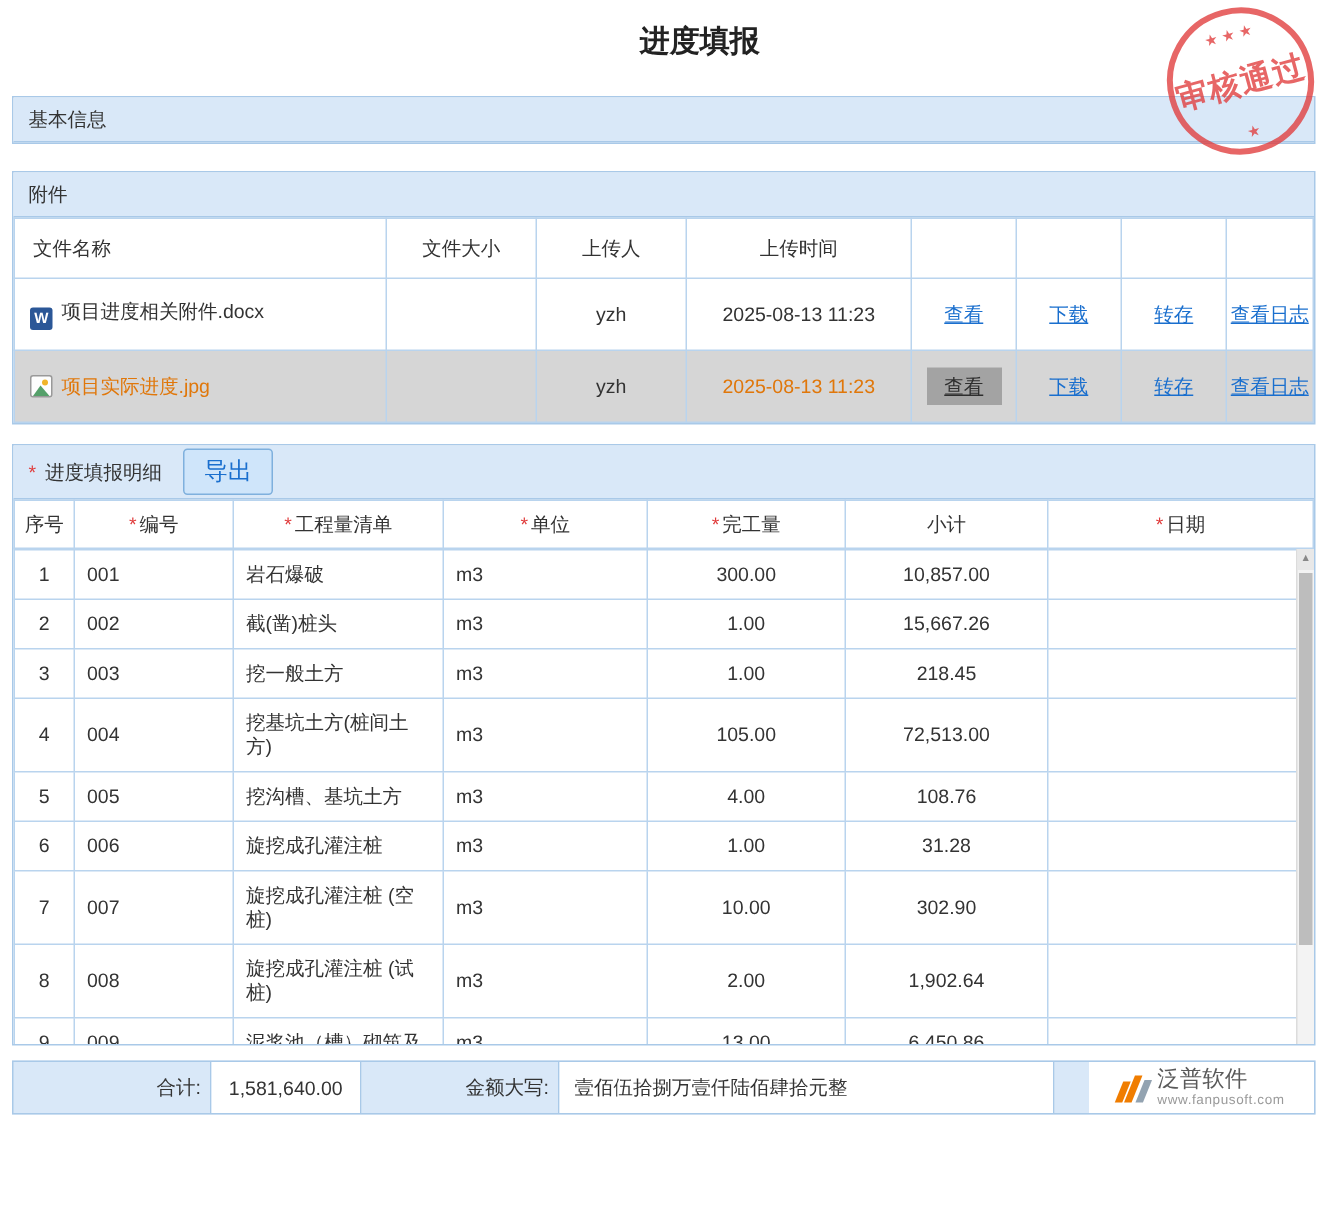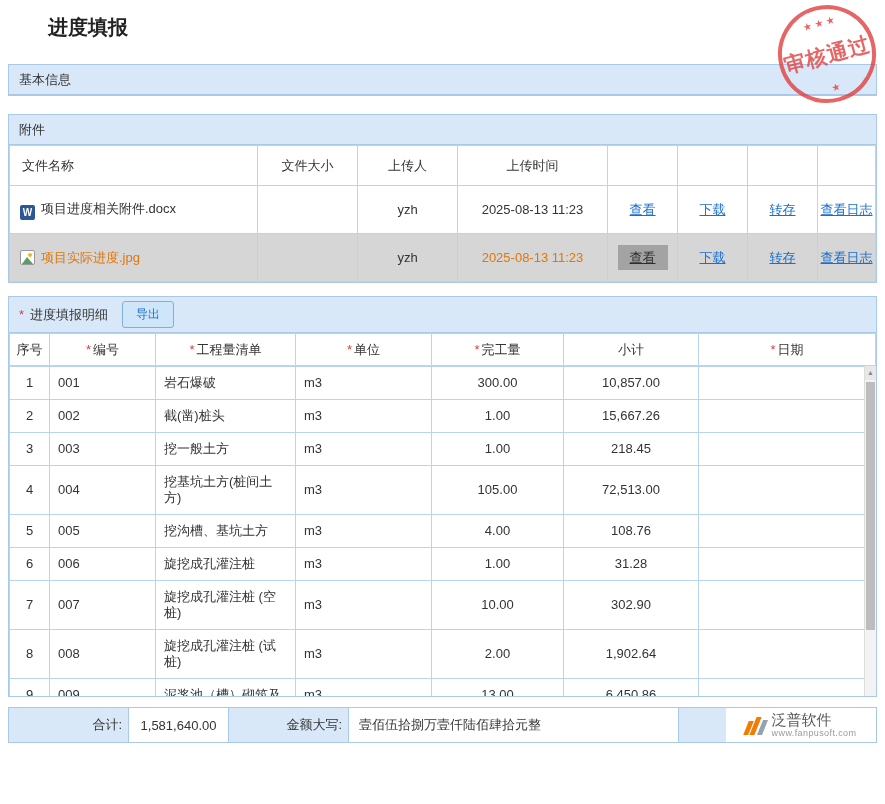--- a/index.html
+++ b/index.html
@@ -2,21 +2,21 @@
 <html><head>
 <meta charset="utf-8">
 <style>
   * { box-sizing: border-box; margin: 0; padding: 0; }
   html,body { width: 885px; height: 804px; }
   body {
     font-family: "Liberation Sans", "DejaVu Sans", sans-serif;
     background: #ffffff; color: #333; position: relative; overflow: hidden;
     font-size: 13px;
   }
-  .page-title { font-size: 20px; font-weight: bold; color: #222; padding-top: 14px; height: 42px; padding-left: 48px; }
+  .page-title { text-align: center; font-size: 20px; font-weight: bold; color: #222; padding-top: 14px; height: 42px; padding-left: 48px; }
 
   
   .stamp-wrap { position: absolute; top: 2px; right: -8px; width: 132px; height: 106px; pointer-events: none; }
 
   
   .panel { margin: 0 8px; border: 1px solid #a9c9e8; background: #fff; }
   .panel-header { background: #d9e8f8; height: 30px; line-height: 30px; padding: 0 10px; border-bottom: 1px solid #a9c9e8; font-size: 13px; color: #333; }
   .req { color: #e03c3c; margin-right: 2px; }
 
   table.grid { width: 100%; border-collapse: collapse; font-size: 13px; table-layout: fixed; }
@@ -40,34 +40,34 @@
   .file-icon.image::before { content: ""; position: absolute; right: 2px; top: 2px; width: 4px; height: 4px; border-radius: 50%; background: #f0b428; }
   .file-icon.image::after { content: ""; position: absolute; left: 1px; bottom: 0; border-left: 5px solid transparent; border-right: 6px solid transparent; border-bottom: 7px solid #55a06a; }
   .lnk { color: #1a6fce; text-decoration: underline; cursor: pointer; }
   tr.hl td { background: #d6d6d6; }
   tr.hl .fname, tr.hl .att-time { color: #e0770a; }
   tr.hl .lnk.active { background: #a3a3a3; color: #2e2e2e; padding: 5px 12px; }
 
   
   .mt-detail { margin-top: 13px; }
   .detail-bar { height: 36px; display: flex; align-items: center; gap: 4px; background: #d9e8f8; border-bottom: 1px solid #a9c9e8; padding: 0 10px; }
-  .export-btn { margin-left: 10px; background: #cfe5fa; border: 1px solid #7fb0dd; color: #1a6fce; border-radius: 3px; padding: 4px 13px; font-size: 12px; cursor: pointer; font-family: inherit; }
+  .export-btn { margin-left: 10px; background: #cfe5fa; border: 1px solid #7fb0dd; color: #1a6fce; border-radius: 3px; padding: 4px 13px; font-size: 16px; cursor: pointer; font-family: inherit; }
   .detail-head th { height: 32px; text-align: center; background: #fff; }
   .detail-scroll { position: relative; height: 330px; overflow: hidden; }
   .detail-table { width: calc(100% - 12px); }
   .detail-table td { padding: 8px 8px; line-height: 16px; word-break: break-all; }
   .detail-table td:nth-child(1), .detail-table td:nth-child(5), .detail-table td:nth-child(6) { text-align: center; }
   
   .vscroll { position: absolute; top: 0; right: 0; bottom: 0; width: 12px; background: #f3f3f3; border-left: 1px solid #dcdcdc; }
   .vscroll .arrow { height: 14px; text-align: center; line-height: 14px; font-size: 7px; color: #888; background: #e8e8e8; cursor: pointer; }
   .vscroll .thumb { position: absolute; left: 1px; right: 1px; top: 16px; height: 248px; background: #bdbdbd; cursor: pointer; }
 
   
   .footer-bar { margin: 10px 8px 0; height: 36px; border: 1px solid #a9c9e8; background: #d9e8f8; display: flex; align-items: stretch; font-size: 13px; }
-  .f-label { width: 120px; display: flex; align-items: center; justify-content: flex-end; padding-right: 6px; border-right: 1px solid #a9c9e8; }
+  .f-label { width: 132px; display: flex; align-items: center; justify-content: flex-end; padding-right: 6px; border-right: 1px solid #a9c9e8; }
   .f-value { background: #fff; width: 100px; display: flex; align-items: center; justify-content: center; border-right: 1px solid #a9c9e8; }
   .f-value.wide { width: 330px; justify-content: flex-start; padding-left: 10px; }
   .f-fill { flex: 1; }
   .brand { width: 150px; background: #fff; display: flex; align-items: center; justify-content: center; gap: 7px; }
   .brand-mark { display: flex; gap: 2px; align-items: flex-end; height: 20px; }
   .brand-mark i { display: block; width: 5px; height: 18px; transform: skewX(-22deg); }
   .brand-mark i.s1 { background: #f07d00; height: 14px; }
   .brand-mark i.s2 { background: #f07d00; }
   .brand-mark i.s3 { background: #93a3b1; height: 15px; }
   .brand-name { font-size: 15px; font-weight: normal; color: #5a5a5a; line-height: 16px; }

